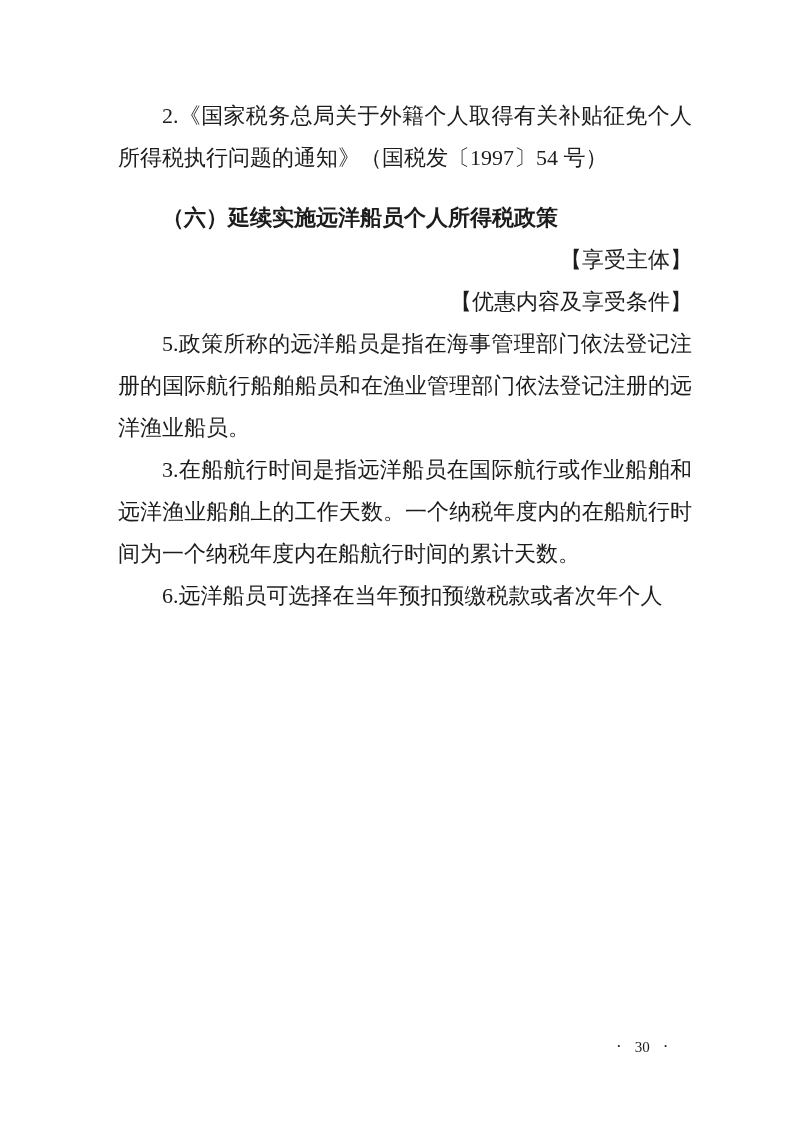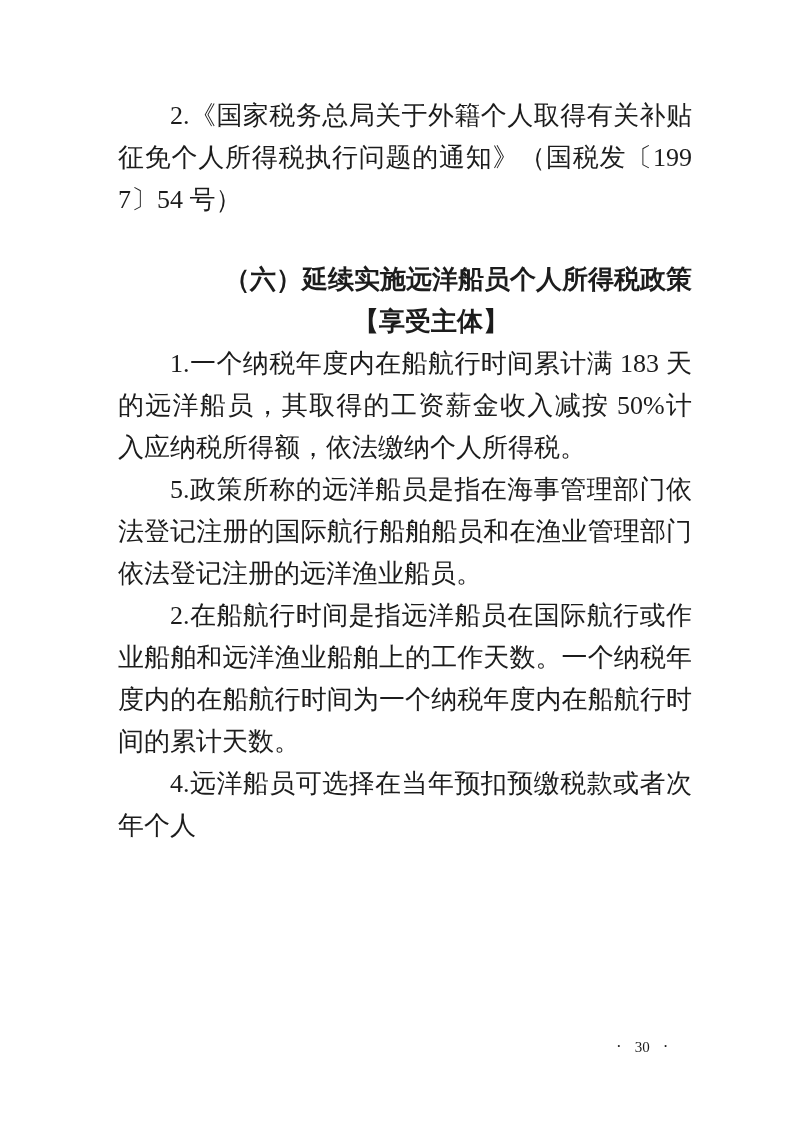--- a/index.html
+++ b/index.html
@@ -15,38 +15,38 @@
     background: #ffffff;
     overflow: hidden;
     font-family: "Liberation Serif", "DejaVu Serif", serif;
     color: #1c1c1c;
   }
   .content {
     position: absolute;
     top: 95px;
     left: 118px;
     width: 574px;
-    font-size: 26px;
+    font-size: 22px;
     line-height: 42px;
   }
   .content p {
     margin: 0;
     text-align: justify;
     text-indent: 2em;
     word-break: break-all;
   }
   .content p.heading {
     font-weight: bold;
-    text-align: right;
-    margin-top: 38px;
+    text-align: left;
+    margin-top: 18px;
     font-family: "Liberation Serif", "DejaVu Serif", serif;
   }
   .content p.subheading {
-    font-weight: bold;
-    text-align: center;
+    font-weight: normal;
+    text-align: right;
   }
   .footer {
     position: absolute;
     top: 1036px;
     left: 616px;
     display: flex;
     align-items: center;
     gap: 13px;
     font-size: 15px;
     line-height: 22px;
@@ -59,24 +59,24 @@
 </style>
 </head>
 <body>
 
 <div class="page">
 
   <div class="content">
     <p class="body">2.《国家税务总局关于外籍个人取得有关补贴征免个人所得税执行问题的通知》（国税发〔1997〕54 号）</p>
     <p class="heading">（六）延续实施远洋船员个人所得税政策</p>
     <p class="subheading">【享受主体】</p>
-    <p class="body">1.一个纳税年度内在船航行时间累计满 183 天的远洋船员，其取得的工资薪金收入减按 50%计入应纳税所得额，依法缴纳个人所得税。</p>
+    <p class="subheading">【优惠内容及享受条件】</p>
     <p class="body">5.政策所称的远洋船员是指在海事管理部门依法登记注册的国际航行船舶船员和在渔业管理部门依法登记注册的远洋渔业船员。</p>
-    <p class="body">2.在船航行时间是指远洋船员在国际航行或作业船舶和远洋渔业船舶上的工作天数。一个纳税年度内的在船航行时间为一个纳税年度内在船航行时间的累计天数。</p>
-    <p class="body">4.远洋船员可选择在当年预扣预缴税款或者次年个人</p>
+    <p class="body">3.在船航行时间是指远洋船员在国际航行或作业船舶和远洋渔业船舶上的工作天数。一个纳税年度内的在船航行时间为一个纳税年度内在船航行时间的累计天数。</p>
+    <p class="body">6.远洋船员可选择在当年预扣预缴税款或者次年个人</p>
   </div>
 
   <div class="footer">
     <span class="dot">·</span>
     <span class="num">30</span>
     <span class="dot">·</span>
   </div>
 
 </div>
 

